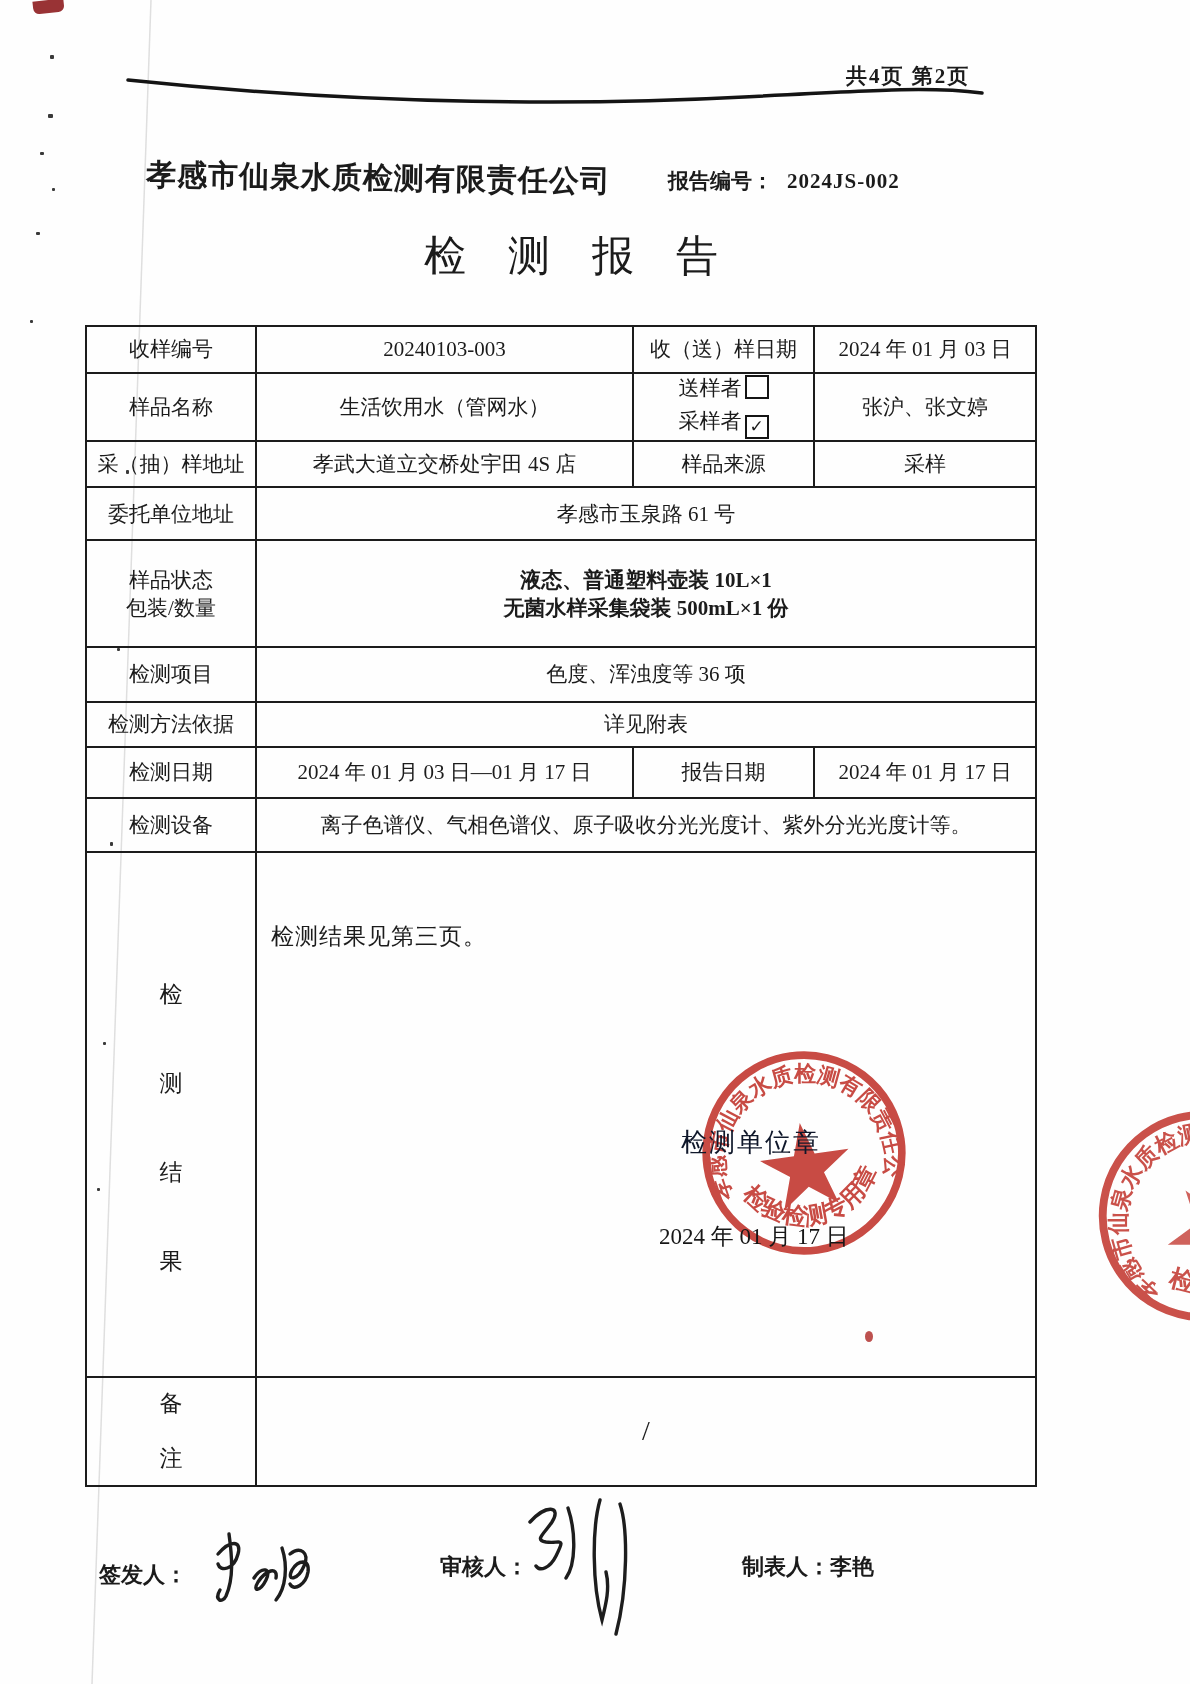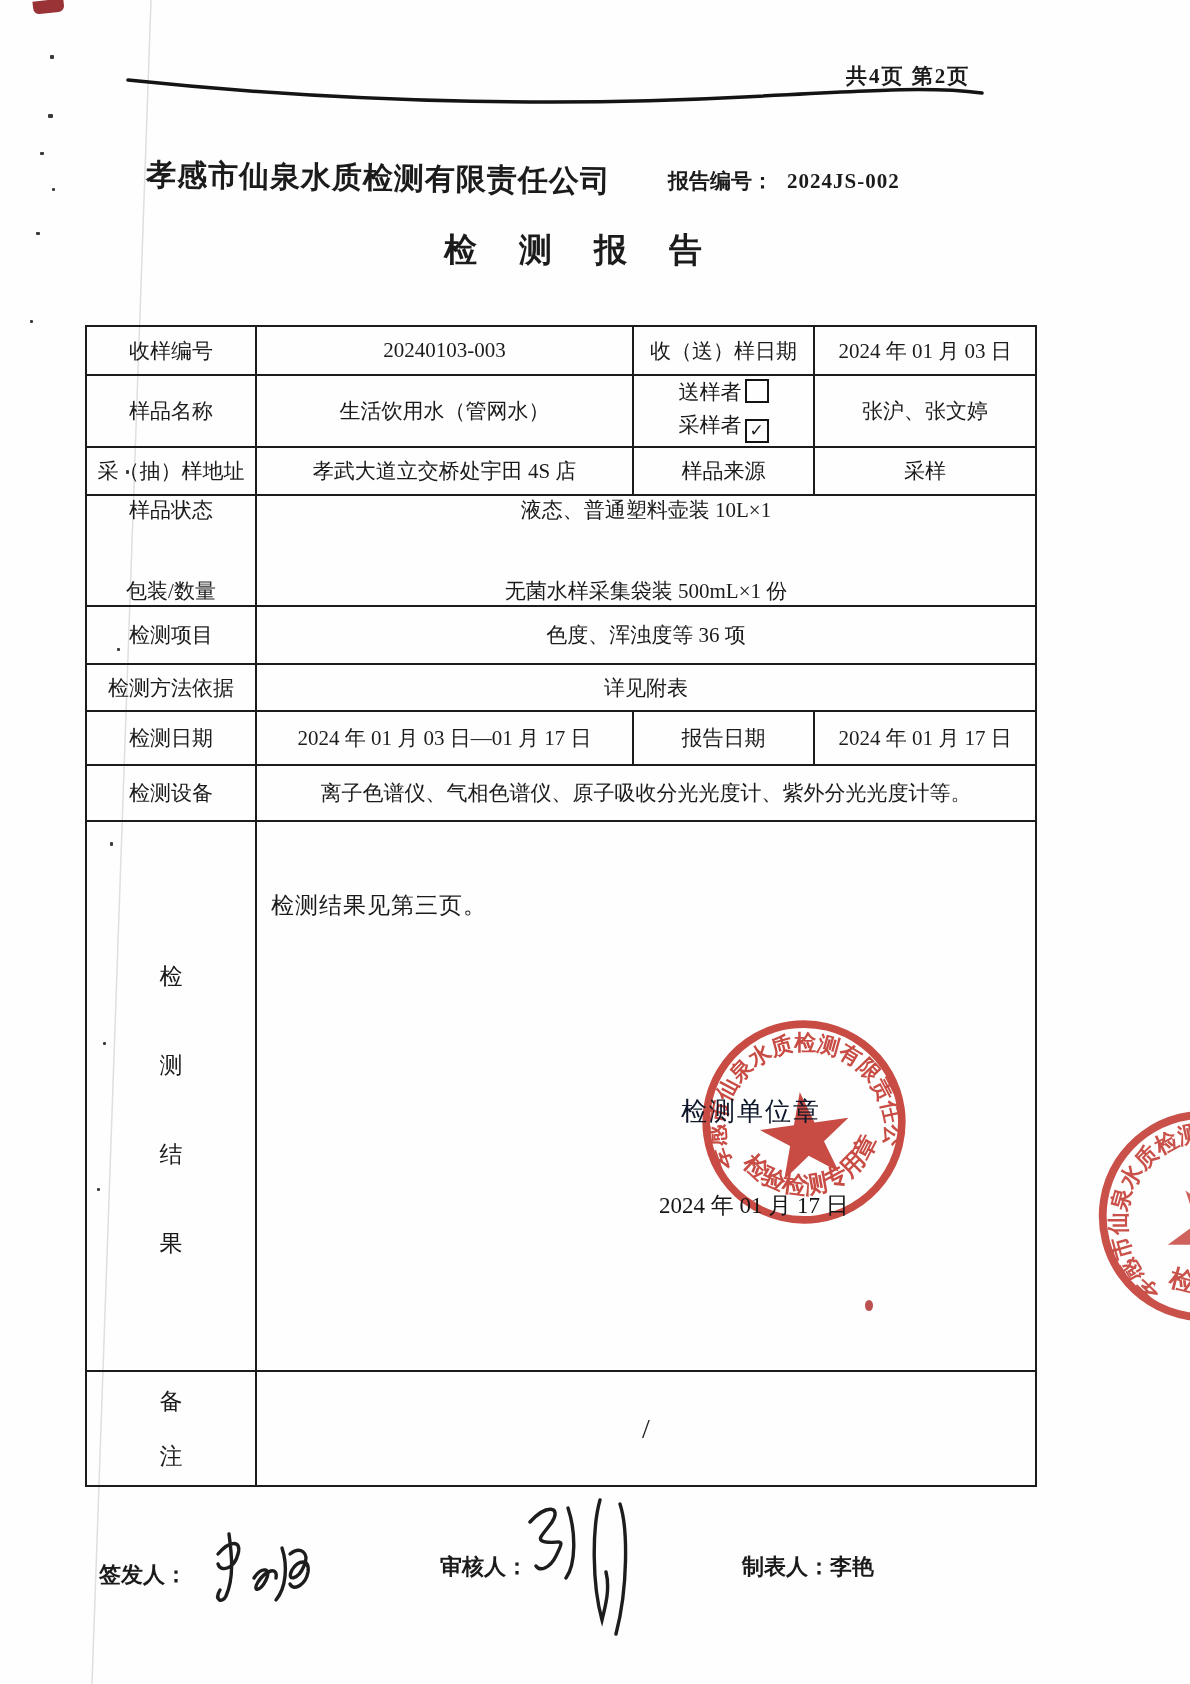--- a/index.html
+++ b/index.html
@@ -8,34 +8,34 @@
     background:#fefefe;overflow:hidden;
     font-family:"Liberation Serif","DejaVu Serif",serif;
     color:#1b1b1b;
   }
   
   .page-info{position:absolute;left:846px;top:62px;font-size:21px;font-weight:bold;letter-spacing:2px;}
   .head-rule{position:absolute;left:124px;top:72px;}
   .company{position:absolute;left:146px;top:158px;font-size:30px;font-weight:bold;letter-spacing:1px;transform:rotate(0.8deg);}
   .report-no{position:absolute;left:668px;top:167px;font-size:21px;font-weight:bold;}
   .report-no .val{margin-left:14px;letter-spacing:1px;margin-top:28px;}
-  .doc-title{position:absolute;left:424px;top:228px;font-size:33px;font-weight:bold;letter-spacing:42px;white-space:nowrap;margin-left:20px;}
+  .doc-title{position:absolute;left:424px;top:228px;font-size:42px;font-weight:normal;letter-spacing:42px;white-space:nowrap;}
   
   table.main{
     position:absolute;left:85px;top:325px;width:950px;height:1162px;
     border-collapse:collapse;table-layout:fixed;
   }
   table.main td{
     border:2.5px solid #1c1c1c;
     font-size:21px;text-align:center;vertical-align:middle;
     padding:0 4px;overflow:visible;
   }
   td.lab{font-weight:normal;}
   td.left{text-align:left;padding-left:10px;margin-left:48px;}
-  .twoline{display:flex;flex-direction:column;justify-content:space-between;height:100%;align-items:center;}
+  .twoline{display:flex;flex-direction:column;justify-content:center;height:100%;align-items:center;}
   .stack{display:flex;flex-direction:column;align-items:center;gap:6px;line-height:1.3;}
   .vlabel{display:flex;flex-direction:column;align-items:center;font-size:23px;}
   .vlabel span{display:block;}
   .cb{display:inline-block;width:20px;height:20px;border:2px solid #141414;vertical-align:-4px;margin-left:3px;line-height:18px;font-size:17px;font-weight:bold;text-align:center;font-family:"DejaVu Sans",sans-serif;}
   
   td.resultcell{position:relative;vertical-align:top;text-align:left;}
   .result-text{position:absolute;left:14px;top:68px;font-size:23px;letter-spacing:1px;}
   .stamp-caption{position:absolute;left:424px;top:272px;font-size:26px;letter-spacing:2px;z-index:3;color:#0f172a;}
   .stamp-date{position:absolute;left:402px;top:368px;font-size:23px;z-index:3;color:#161616;}
   .stamp{position:absolute;z-index:2;opacity:0.88;}
@@ -106,29 +106,33 @@
         </div>
       </td>
       <td>张沪、张文婷</td>
     </tr>
     <tr style="height:45px">
       <td class="lab">采（抽）样地址</td>
       <td>孝武大道立交桥处宇田 4S 店</td>
       <td class="lab">样品来源</td>
       <td>采样</td>
     </tr>
+    <tr style="height:52px">
+      <td class="lab">委托单位地址</td>
+      <td colspan="3">孝感市玉泉路 61 号</td>
+    </tr>
     <tr style="height:104px">
       <td class="lab">
         <div class="twoline" style="padding:14px 0;">
           <span>样品状态</span>
           <span>包装/数量</span>
         </div>
       </td>
       <td colspan="3">
-        <div class="twoline" style="padding:10px 0;">
+        <div class="twoline" style="padding:10px 0;font-weight:bold;">
           <span>液态、普通塑料壶装 10L×1</span>
           <span>无菌水样采集袋装 500mL×1 份</span>
         </div>
       </td>
     </tr>
     <tr style="height:54px">
       <td class="lab">检测项目</td>
       <td colspan="3">色度、浑浊度等 36 项</td>
     </tr>
     <tr style="height:44px">

